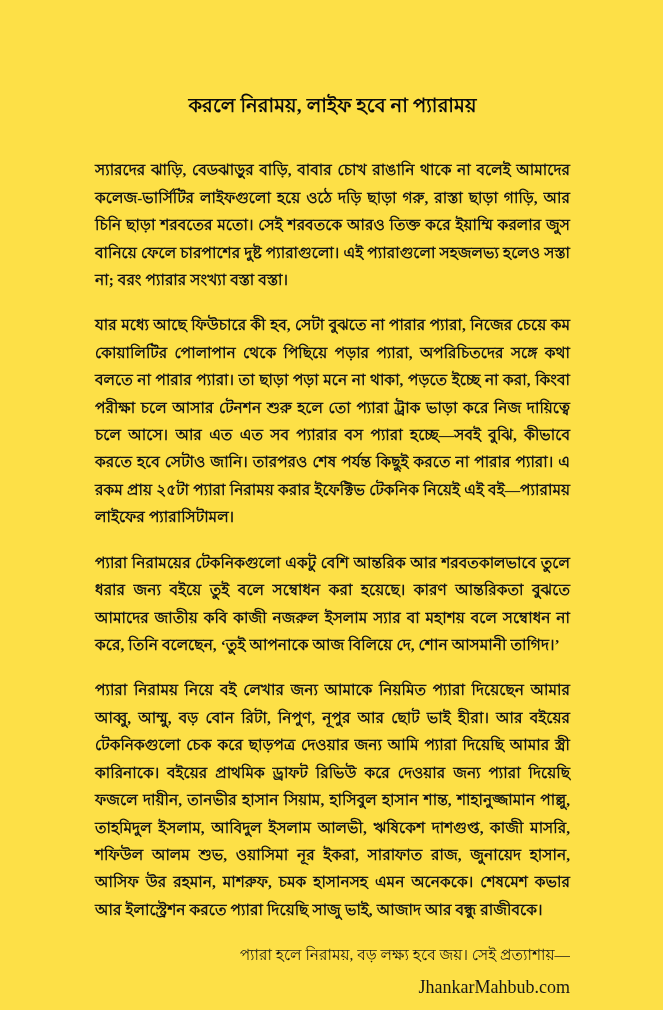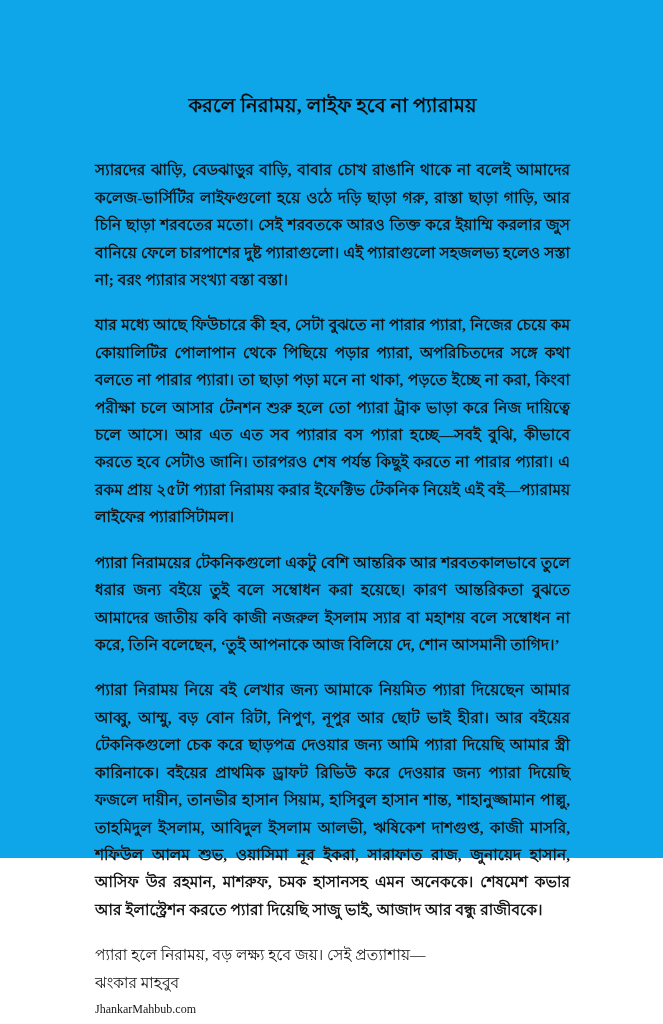--- a/index.html
+++ b/index.html
@@ -12,22 +12,22 @@
     width: 663px;
     height: 1024px;
     overflow: hidden;
     font-family: "Liberation Serif", "DejaVu Serif", serif;
     color: #111111;
   }
 
   .page {
     position: relative;
     width: 663px;
-    height: 858px;
-    background: #0ea5e9;
+    height: 1010px;
+    background: #fde047;
     box-sizing: border-box;
   }
 
   .content {
     position: absolute;
     left: 95px;
     top: 0;
     width: 475px;
   }
 
@@ -62,37 +62,37 @@
   }
 
   .closing-block {
     margin-top: 18px;
   }
 
   p.closing-line {
     margin: 0;
     font-size: 15.4px;
     line-height: 1.78;
-    text-align: left;
+    text-align: right;
     color: #141414;
   }
 
   p.signature {
     margin: 0;
     font-size: 15.4px;
     line-height: 1.78;
     text-align: left;
     color: #141414;
   }
 
   p.website {
     margin: 4px 0 0 0;
-    font-size: 12px;
+    font-size: 18px;
     line-height: 1.6;
-    text-align: left;
+    text-align: right;
     font-family: "Liberation Serif", "DejaVu Serif", serif;
     color: #161616;
   }
 </style>
 </head>
 <body>
 
 <div class="page">
   <div class="content">
 
@@ -100,18 +100,17 @@
 
     <div class="body-block">
       <p class="para">স্যারদের ঝাড়ি, বেডঝাড়ুর বাড়ি, বাবার চোখ রাঙানি থাকে না বলেই আমাদের কলেজ-ভার্সিটির লাইফগুলো হয়ে ওঠে দড়ি ছাড়া গরু, রাস্তা ছাড়া গাড়ি, আর চিনি ছাড়া শরবতের মতো। সেই শরবতকে আরও তিক্ত করে ইয়াম্মি করলার জুস বানিয়ে ফেলে চারপাশের দুষ্ট প্যারাগুলো। এই প্যারাগুলো সহজলভ্য হলেও সস্তা না; বরং প্যারার সংখ্যা বস্তা বস্তা।</p>
       <p class="para">যার মধ্যে আছে ফিউচারে কী হব, সেটা বুঝতে না পারার প্যারা, নিজের চেয়ে কম কোয়ালিটির পোলাপান থেকে পিছিয়ে পড়ার প্যারা, অপরিচিতদের সঙ্গে কথা বলতে না পারার প্যারা। তা ছাড়া পড়া মনে না থাকা, পড়তে ইচ্ছে না করা, কিংবা পরীক্ষা চলে আসার টেনশন শুরু হলে তো প্যারা ট্রাক ভাড়া করে নিজ দায়িত্বে চলে আসে। আর এত এত সব প্যারার বস প্যারা হচ্ছে—সবই বুঝি, কীভাবে করতে হবে সেটাও জানি। তারপরও শেষ পর্যন্ত কিছুই করতে না পারার প্যারা। এ রকম প্রায় ২৫টা প্যারা নিরাময় করার ইফেক্টিভ টেকনিক নিয়েই এই বই—প্যারাময় লাইফের প্যারাসিটামল।</p>
       <p class="para">প্যারা নিরাময়ের টেকনিকগুলো একটু বেশি আন্তরিক আর শরবতকালভাবে তুলে ধরার জন্য বইয়ে তুই বলে সম্বোধন করা হয়েছে। কারণ আন্তরিকতা বুঝতে আমাদের জাতীয় কবি কাজী নজরুল ইসলাম স্যার বা মহাশয় বলে সম্বোধন না করে, তিনি বলেছেন, ‘তুই আপনাকে আজ বিলিয়ে দে, শোন আসমানী তাগিদ।’</p>
       <p class="para">প্যারা নিরাময় নিয়ে বই লেখার জন্য আমাকে নিয়মিত প্যারা দিয়েছেন আমার আব্বু, আম্মু, বড় বোন রিটা, নিপুণ, নূপুর আর ছোট ভাই হীরা। আর বইয়ের টেকনিকগুলো চেক করে ছাড়পত্র দেওয়ার জন্য আমি প্যারা দিয়েছি আমার স্ত্রী কারিনাকে। বইয়ের প্রাথমিক ড্রাফট রিভিউ করে দেওয়ার জন্য প্যারা দিয়েছি ফজলে দায়ীন, তানভীর হাসান সিয়াম, হাসিবুল হাসান শান্ত, শাহানুজ্জামান পাল্লু, তাহমিদুল ইসলাম, আবিদুল ইসলাম আলভী, ঋষিকেশ দাশগুপ্ত, কাজী মাসরি, শফিউল আলম শুভ, ওয়াসিমা নূর ইকরা, সারাফাত রাজ, জুনায়েদ হাসান, আসিফ উর রহমান, মাশরুফ, চমক হাসানসহ এমন অনেককে। শেষমেশ কভার আর ইলাস্ট্রেশন করতে প্যারা দিয়েছি সাজু ভাই, আজাদ আর বন্ধু রাজীবকে।</p>
     </div>
 
     <div class="closing-block">
       <p class="closing-line">প্যারা হলে নিরাময়, বড় লক্ষ্য হবে জয়। সেই প্রত্যাশায়—</p>
-      <p class="signature">ঝংকার মাহবুব</p>
       <p class="website">JhankarMahbub.com</p>
     </div>
 
   </div>
 </div>
 
 </body></html>

